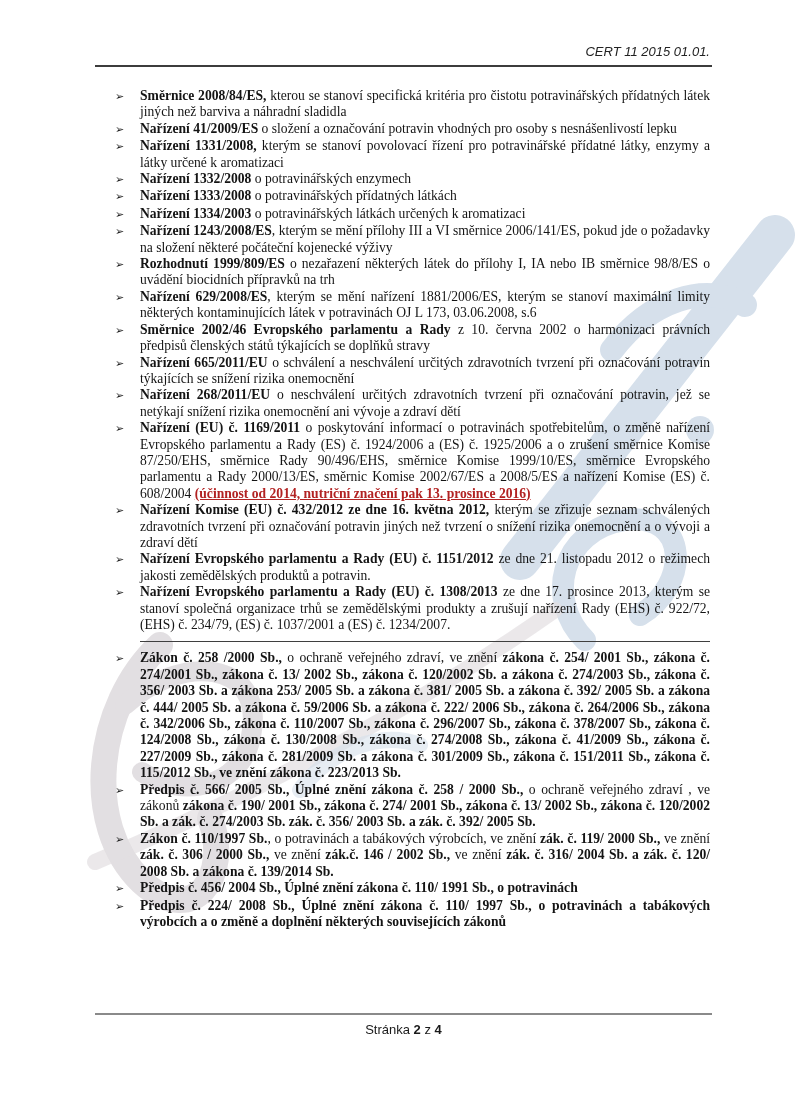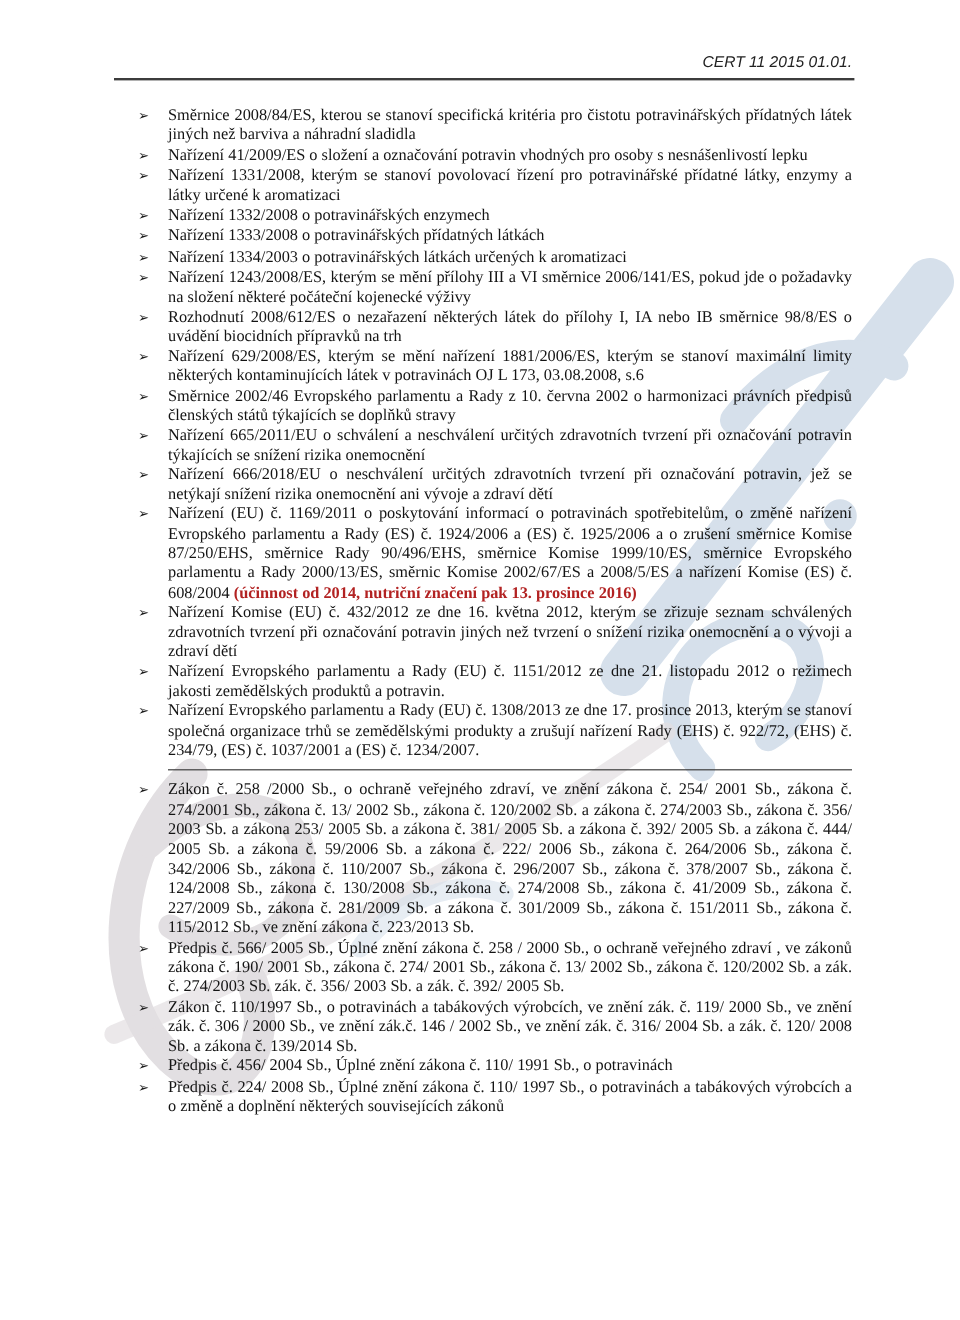--- a/index.html
+++ b/index.html
@@ -21,23 +21,23 @@
   .content{position:absolute;top:88px;left:115px;right:90px;}
   ul.reg-list{list-style:none;margin:0;padding:0;}
   ul.reg-list li{display:flex;align-items:flex-start;}
   .marker{
     flex:0 0 25px;width:25px;font-family:"DejaVu Sans", sans-serif;
     font-size:11px;line-height:16.4px;padding-top:1px;color:#1a1a1a;
   }
   .text{
     flex:1;text-align:justify;font-size:13.6px;line-height:16.4px;color:#141414;
   }
-  .seg-bold{font-weight:400;}
+  .seg-bold{font-weight:700;}
   .seg-regular{font-weight:400;}
-  .seg-red{font-weight:700;color:var(--accent-red,#b22222);}
+  .seg-red{font-weight:700;color:var(--accent-red,#b22222);text-decoration:underline;}
   .section-rule{border-top:1.5px solid #3f3f3f;margin:8px 0 8px 25px;}
   
   .footer{position:absolute;left:95px;right:88px;top:1013px;}
   .footer-rule{border-top:2px solid #8a8a8a;}
   .footer-text{
     margin-top:7px;text-align:center;font-family:"Liberation Sans", sans-serif;
     font-size:13px;color:#1a1a1a;
   }
   .footer-text .pg-bold{font-weight:700;}
 </style>
@@ -89,37 +89,37 @@
         <li>
           <span class="marker">➢</span>
           <div class="text"><span class="seg-bold">Nařízení 1334/2003</span><span class="seg-regular"> o potravinářských látkách určených k aromatizaci</span></div>
         </li>
         <li>
           <span class="marker">➢</span>
           <div class="text"><span class="seg-bold">Nařízení 1243/2008/ES</span><span class="seg-regular">, kterým se mění přílohy III a VI směrnice 2006/141/ES, pokud jde o požadavky na složení některé počáteční kojenecké výživy</span></div>
         </li>
         <li>
           <span class="marker">➢</span>
-          <div class="text"><span class="seg-bold">Rozhodnutí 2008/612/ES</span><span class="seg-regular"> o nezařazení některých látek do přílohy I, IA nebo IB směrnice 98/8/ES o uvádění biocidních přípravků na trh</span></div>
+          <div class="text"><span class="seg-bold">Rozhodnutí 1999/809/ES</span><span class="seg-regular"> o nezařazení některých látek do přílohy I, IA nebo IB směrnice 98/8/ES o uvádění biocidních přípravků na trh</span></div>
         </li>
         <li>
           <span class="marker">➢</span>
-          <div class="text"><span class="seg-bold">Nařízení 629/2008/ES</span><span class="seg-regular">, kterým se mění nařízení 1881/2006/ES, kterým se stanoví maximální limity některých kontaminujících látek v potravinách OJ L 173, 03.08.2008, s.6</span></div>
+          <div class="text"><span class="seg-bold">Nařízení 629/2008/ES</span><span class="seg-regular">, kterým se mění nařízení 1881/2006/ES, kterým se stanoví maximální limity některých kontaminujících látek v potravinách OJ L 173, 03.06.2008, s.6</span></div>
         </li>
         <li>
           <span class="marker">➢</span>
           <div class="text"><span class="seg-bold">Směrnice 2002/46 Evropského parlamentu a Rady</span><span class="seg-regular"> z 10. června 2002 o harmonizaci právních předpisů členských států týkajících se doplňků stravy</span></div>
         </li>
         <li>
           <span class="marker">➢</span>
           <div class="text"><span class="seg-bold">Nařízení 665/2011/EU</span><span class="seg-regular"> o schválení a neschválení určitých zdravotních tvrzení při označování potravin týkajících se snížení rizika onemocnění</span></div>
         </li>
         <li>
           <span class="marker">➢</span>
-          <div class="text"><span class="seg-bold">Nařízení 666/2018/EU</span><span class="seg-regular"> o neschválení určitých zdravotních tvrzení při označování potravin, jež se netýkají snížení rizika onemocnění ani vývoje a zdraví dětí</span></div>
+          <div class="text"><span class="seg-bold">Nařízení 268/2011/EU</span><span class="seg-regular"> o neschválení určitých zdravotních tvrzení při označování potravin, jež se netýkají snížení rizika onemocnění ani vývoje a zdraví dětí</span></div>
         </li>
         <li>
           <span class="marker">➢</span>
           <div class="text"><span class="seg-bold">Nařízení (EU) č. 1169/2011</span><span class="seg-regular"> o poskytování informací o potravinách spotřebitelům, o změně nařízení Evropského parlamentu a Rady (ES) č. 1924/2006 a (ES) č. 1925/2006 a o zrušení směrnice Komise 87/250/EHS, směrnice Rady 90/496/EHS, směrnice Komise 1999/10/ES, směrnice Evropského parlamentu a Rady 2000/13/ES, směrnic Komise 2002/67/ES a 2008/5/ES a nařízení Komise (ES) č. 608/2004 </span><span class="seg-red">(účinnost od 2014, nutriční značení pak 13. prosince 2016)</span></div>
         </li>
         <li>
           <span class="marker">➢</span>
           <div class="text"><span class="seg-bold">Nařízení Komise (EU) č. 432/2012 ze dne 16. května 2012,</span><span class="seg-regular"> kterým se zřizuje seznam schválených zdravotních tvrzení při označování potravin jiných než tvrzení o snížení rizika onemocnění a o vývoji a zdraví dětí</span></div>
         </li>
         <li>
@@ -149,14 +149,20 @@
           <span class="marker">➢</span>
           <div class="text"><span class="seg-bold">Předpis č. 456/ 2004 Sb., Úplné znění zákona č. 110/ 1991 Sb., o potravinách</span></div>
         </li>
         <li>
           <span class="marker">➢</span>
           <div class="text"><span class="seg-bold">Předpis č. 224/ 2008 Sb., Úplné znění zákona č. 110/ 1997 Sb., o potravinách a tabákových výrobcích a o změně a doplnění některých souvisejících zákonů</span></div>
         </li>
       </ul>
   </div>
 
+  <div class="footer">
+    <div class="footer-rule"></div>
+    <div class="footer-text">
+      <span>Stránka </span><span class="pg-bold">2</span><span> z </span><span class="pg-bold">4</span>
+    </div>
+  </div>
 
 </div>
 
 </body></html>

